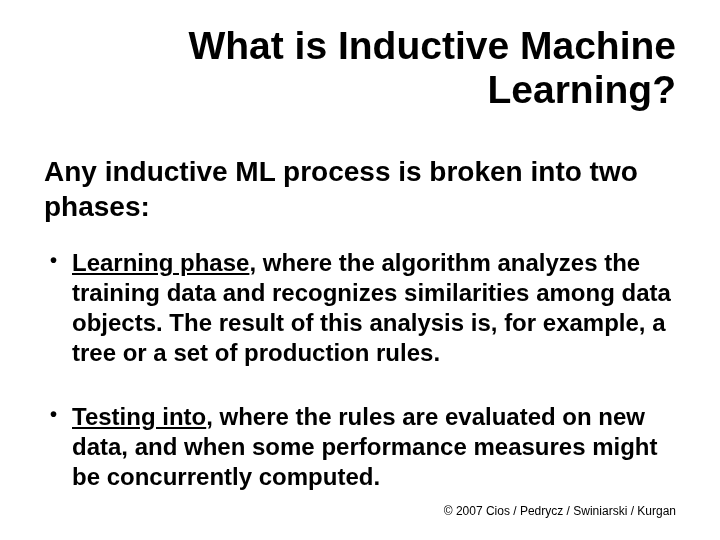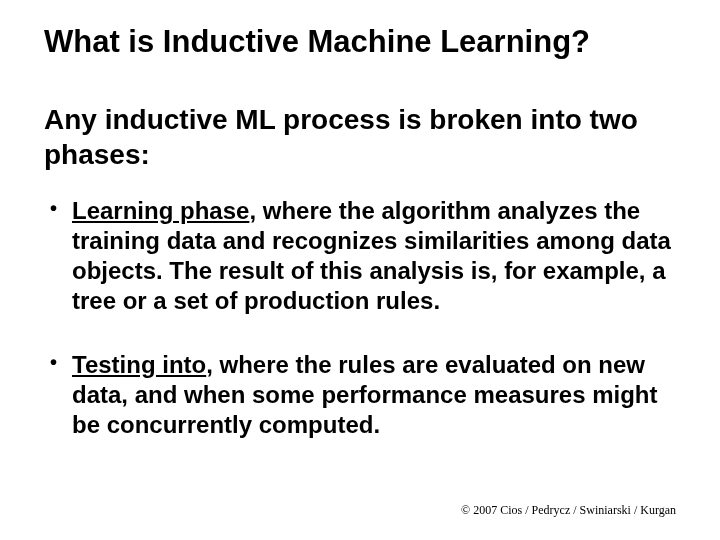--- a/index.html
+++ b/index.html
@@ -10,23 +10,23 @@
     background: #ffffff;
     font-family: Arial, Helvetica, sans-serif;
     color: #000000;
     position: relative;
     overflow: hidden;
   }
   .slide {
     padding: 16px 44px 0 44px;
   }
   .title {
-    font-size: 31px;
+    font-size: 39px;
     font-weight: bold;
-    text-align: left;
+    text-align: right;
     margin: 8px 0 42px 0;
   }
   .intro {
     font-size: 28px;
     font-weight: bold;
     margin: 0 0 24px 0;
     line-height: 1.25;
   }
   .bullets {
     list-style: none;
@@ -50,21 +50,20 @@
   }
   .phase {
     text-decoration: underline;
   }
   .footer {
     position: absolute;
     right: 44px;
     bottom: 22px;
     font-size: 12px;
     font-weight: normal;
-    font-family: Liberation Serif, serif;
   }
 </style>
 </head>
 <body>
 
 <div class="slide">
   <div class="title">What is Inductive Machine Learning?</div>
   <div class="intro">Any inductive ML process is broken into two phases:</div>
   <ul class="bullets">
     <li>

